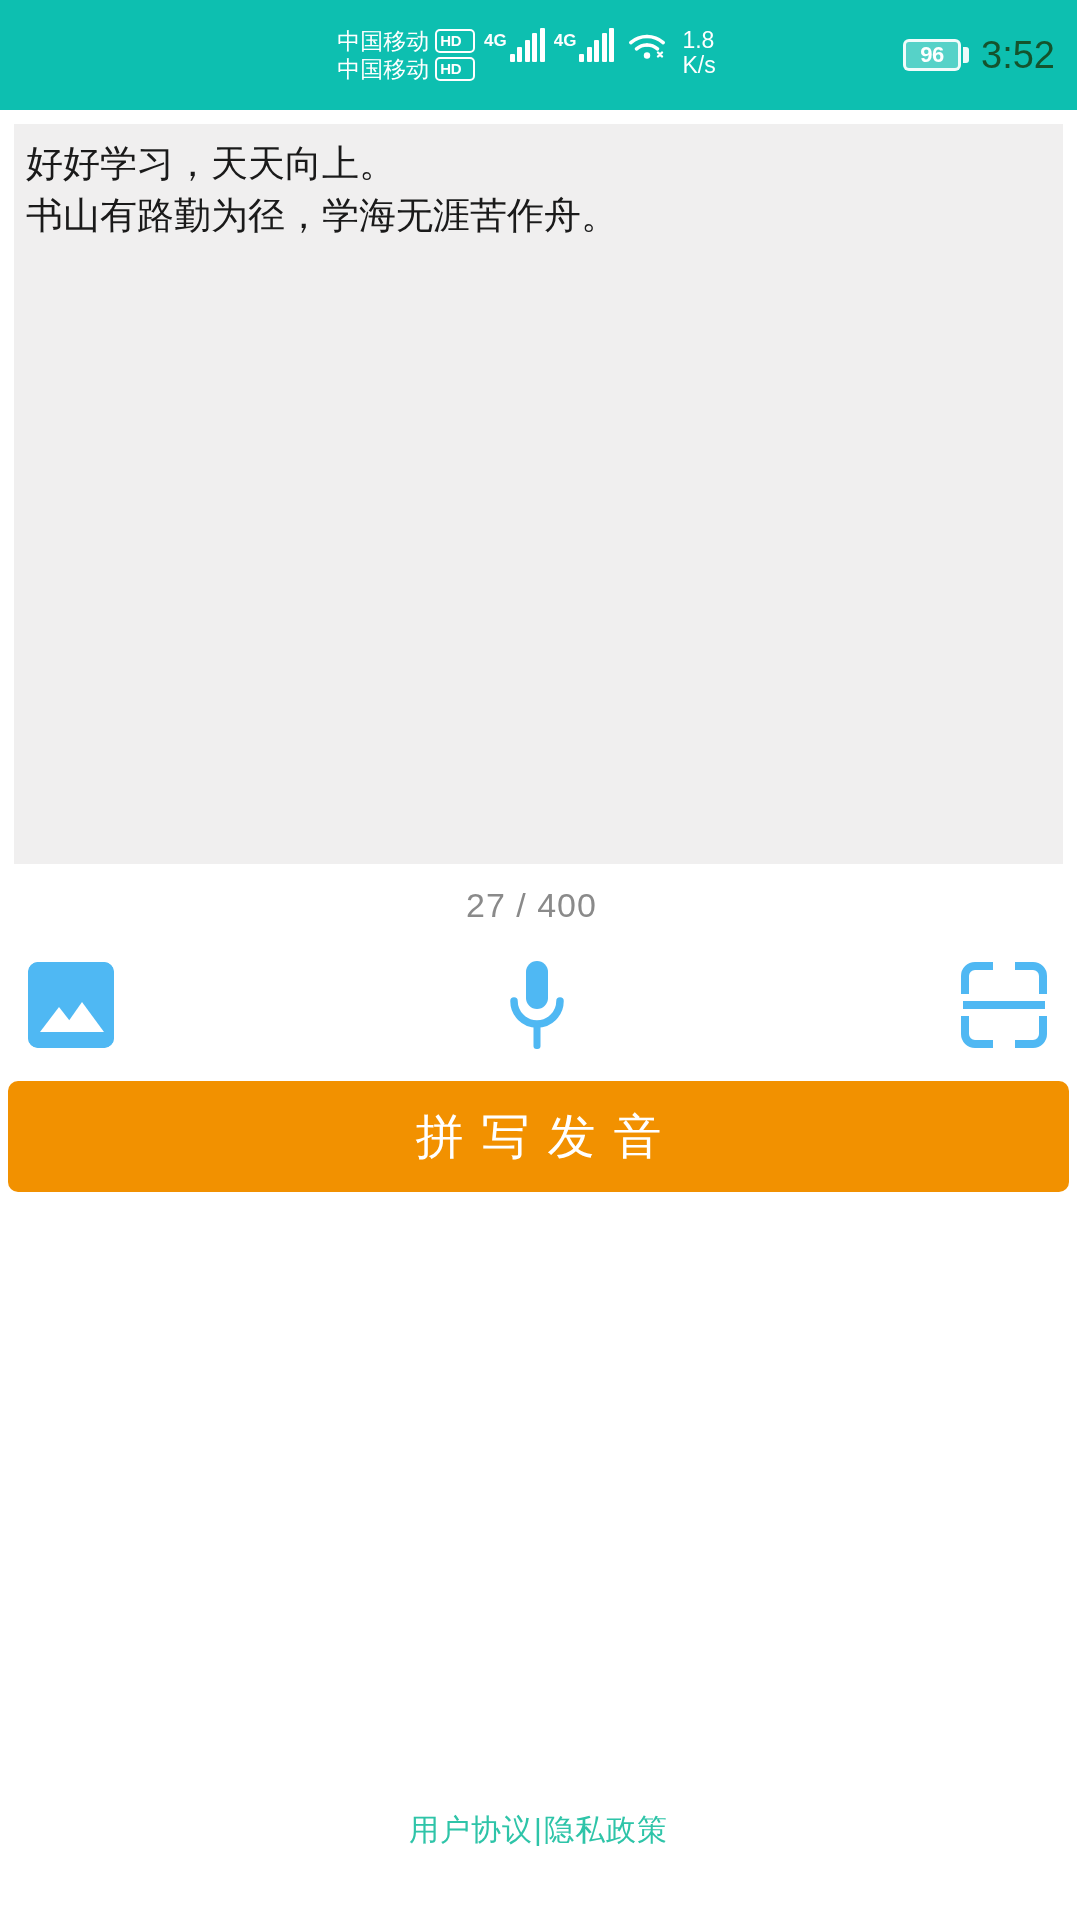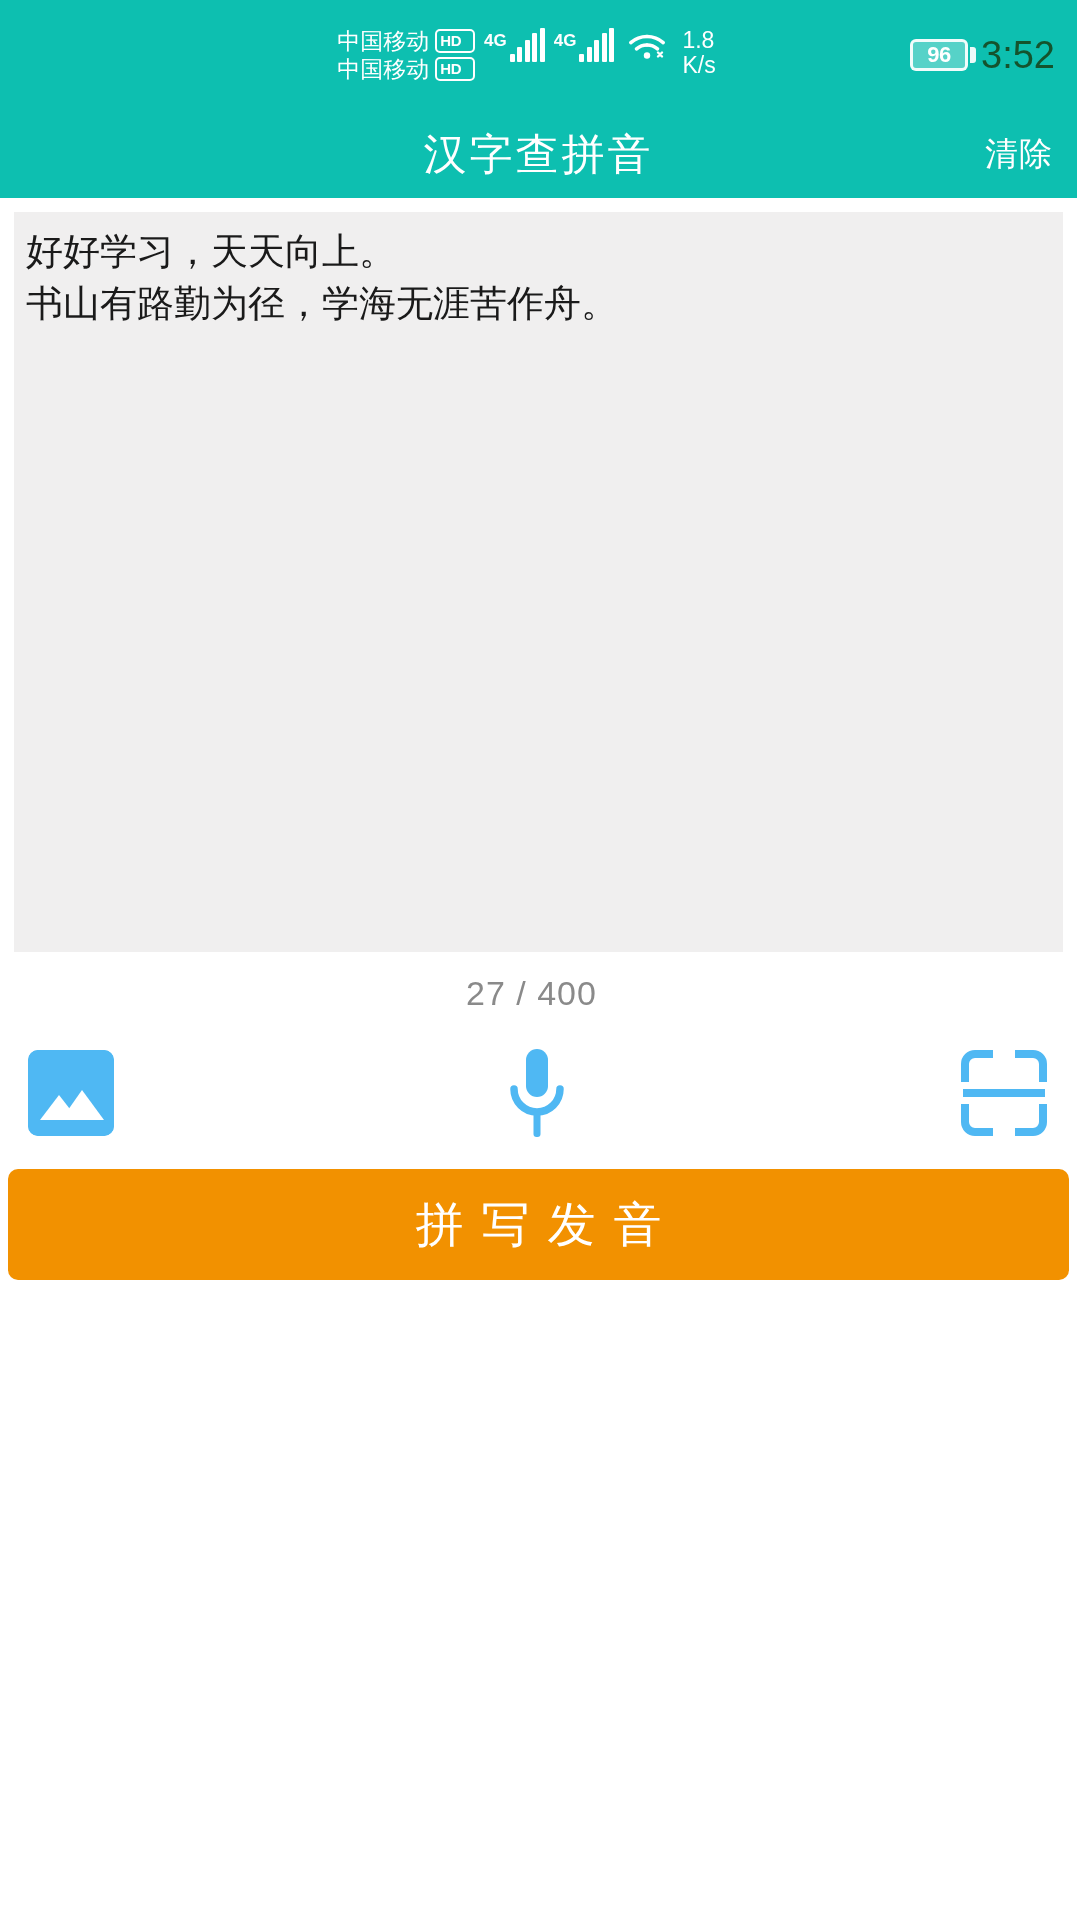--- a/index.html
+++ b/index.html
@@ -68,21 +68,21 @@
     text-align:left;
     margin-left:6px;
   }
 
   .sb-right{
     position:absolute;
     right:22px;
     top:0; bottom:0;
     display:flex;
     align-items:center;
-    gap:5px;
+    gap:12px;
   }
   .battery{ display:flex; align-items:center; }
   .batt-body{
     width:58px; height:32px;
     border:3px solid rgba(255,255,255,.92);
     border-radius:6px;
     position:relative;
     display:flex;
     align-items:center;
     justify-content:center;
@@ -265,24 +265,20 @@
       <span class="battery">
         <span class="batt-body">
             <span>96</span>
           </span>
         <span class="batt-tip"></span>
       </span>
       <span class="clock">3:52</span>
     </div>
   </div>
 
-  <div class="appbar">
-    <span class="appbar-title">汉字查拼音</span>
-    <span class="appbar-action">清除</span>
-  </div>
 
   <div class="editor-wrap">
     <textarea class="editor" placeholder="" style="">好好学习，天天向上。
 书山有路勤为径，学海无涯苦作舟。</textarea>
   </div>
 
   <div class="counter">27 / 400</div>
 
   <div class="icon-row">
 
@@ -316,14 +312,21 @@
           <rect x="4" y="41" width="82" height="8" fill="#4FB8F3"></rect>
         </svg>
       </span>
     </span>
   </div>
 
   <div class="primary-wrap">
     <button class="primary-btn">拼写发音</button>
   </div>
 
+  <div class="footer">
+    <span class="footer-links">
+      <a href="#">用户协议</a>
+        <span class="sep">|</span>
+        <a href="#">隐私政策</a>
+    </span>
+  </div>
 
 </div>
 
 </body></html>

